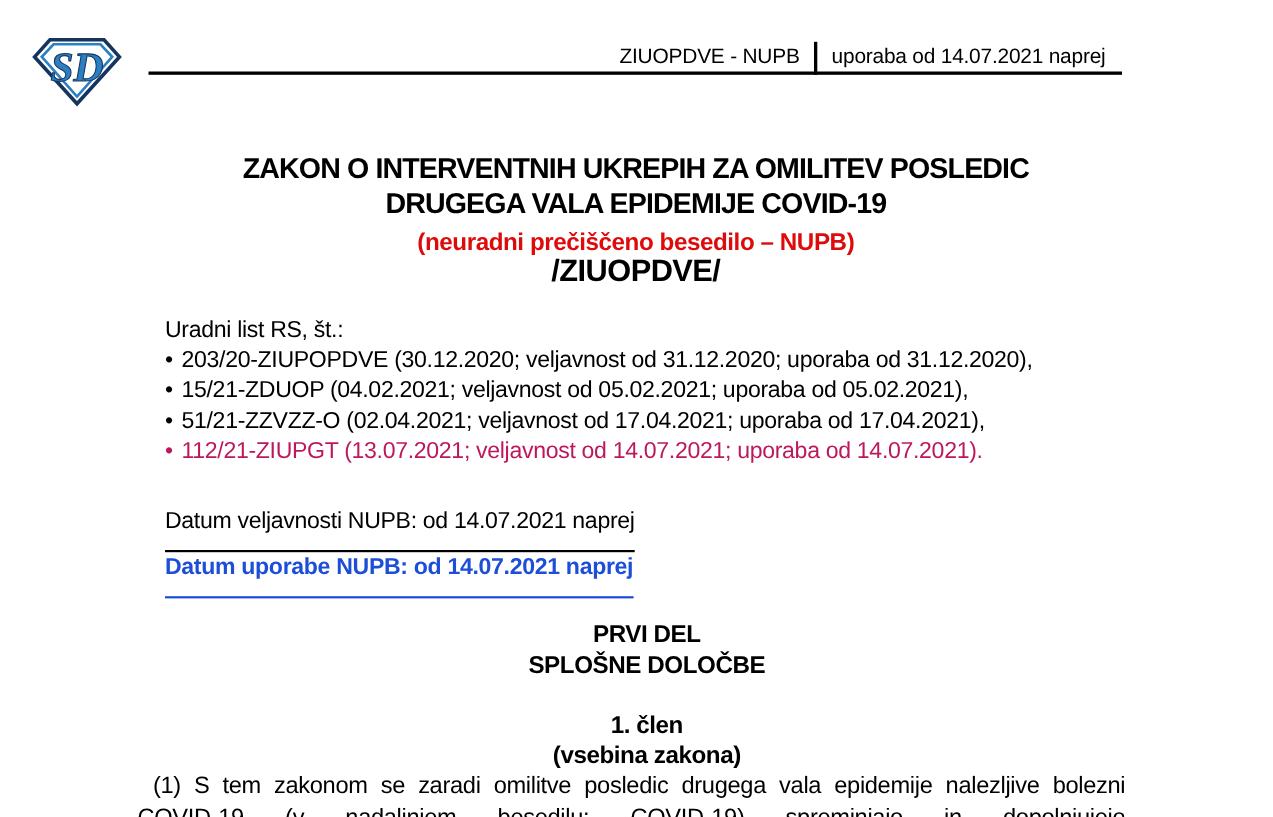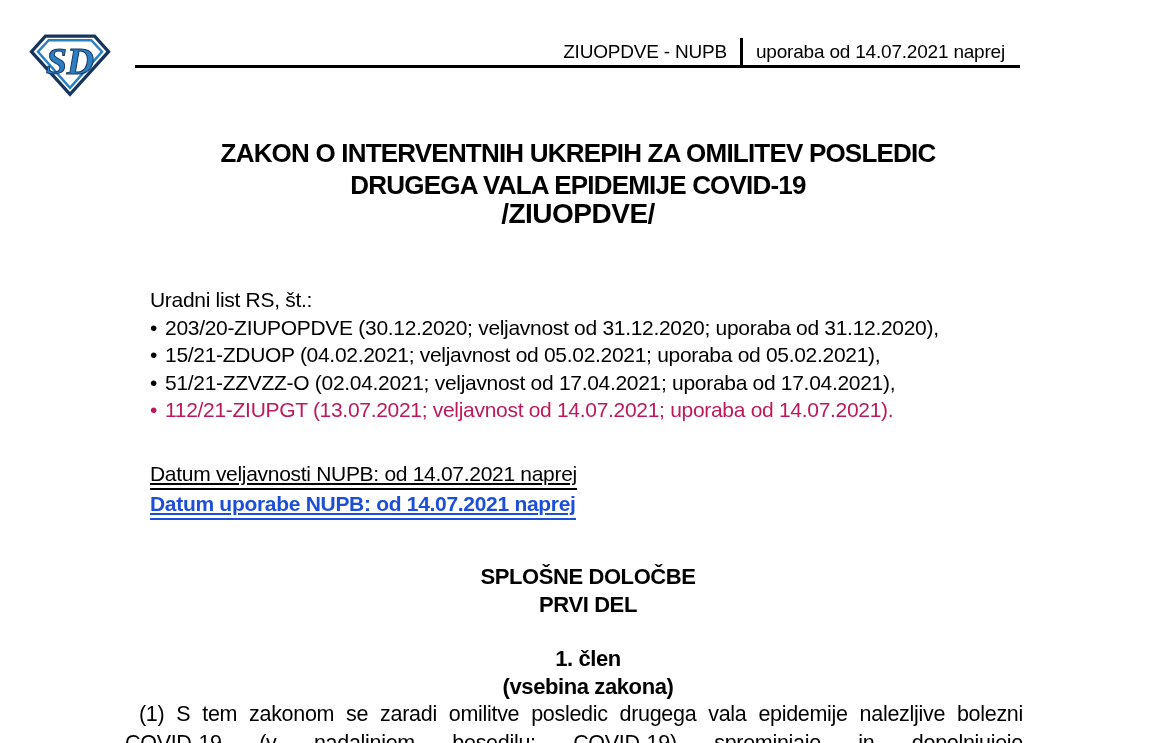--- a/index.html
+++ b/index.html
@@ -31,21 +31,21 @@
 
   
   .gazette { position: absolute; left: 150px; top: 286px; font-size: 21px; line-height: 27.5px; letter-spacing: -0.3px; }
   .gazette ul { list-style: none; }
   .gazette li { position: relative; padding-left: 15px; }
   .gazette li::before { content: "•"; position: absolute; left: 0; top: 0; }
   .gazette li.red { color: #be185d; }
 
   
   .dates { position: absolute; left: 150px; top: 460px; font-size: 21px; line-height: 28px; letter-spacing: -0.3px; }
-  .dates .u { display: inline-block; border-bottom: 2px solid currentColor; padding-bottom: 0px; text-decoration: underline; }
+  .dates .u { display: inline-block; border-bottom: 2px solid currentColor; padding-bottom: 12px; }
   .dates .usage { color: #1d4ed8; font-weight: bold; }
 
   
   .part-heading { position: absolute; top: 563px; left: 68px; width: 1040px; text-align: center;
                   font-size: 22px; font-weight: bold; line-height: 28px; letter-spacing: -0.4px; }
   .article-heading { position: absolute; top: 645px; left: 68px; width: 1040px; text-align: center;
                      font-size: 22px; font-weight: bold; line-height: 28px; letter-spacing: -0.4px; }
 
   
   .paragraph {
@@ -70,41 +70,42 @@
   <div class="header-meta">
     <span class="txt">ZIUOPDVE - NUPB</span>
     <span class="vbar"></span>
     <span class="txt">uporaba od 14.07.2021 naprej</span>
   </div>
   <div class="header-rule"></div>
 
   <div class="title-block">
     <div class="title-line">ZAKON O INTERVENTNIH UKREPIH ZA OMILITEV POSLEDIC</div>
     <div class="title-line">DRUGEGA VALA EPIDEMIJE COVID-19</div>
+    <div class="subtitle-red">(neuradni prečiščeno besedilo – NUPB)</div>
     <div class="abbrev">/ZIUOPDVE/</div>
   </div>
 
   <div class="gazette">
     <div>Uradni list RS, št.:</div>
     <ul>
       <li>203/20-ZIUPOPDVE (30.12.2020; veljavnost od 31.12.2020; uporaba od 31.12.2020),</li>
       <li>15/21-ZDUOP (04.02.2021; veljavnost od 05.02.2021; uporaba od 05.02.2021),</li>
       <li>51/21-ZZVZZ-O (02.04.2021; veljavnost od 17.04.2021; uporaba od 17.04.2021),</li>
       <li class="red">112/21-ZIUPGT (13.07.2021; veljavnost od 14.07.2021; uporaba od 14.07.2021).</li>
     </ul>
   </div>
 
   <div class="dates">
     <div><span class="u">Datum veljavnosti NUPB: od 14.07.2021 naprej</span></div>
     <div><span class="u usage">Datum uporabe NUPB: od 14.07.2021 naprej</span></div>
   </div>
 
   <div class="part-heading">
+    <div>PRVI DEL</div>
     <div>SPLOŠNE DOLOČBE</div>
-    <div>PRVI DEL</div>
   </div>
 
   <div class="article-heading">
     <div>1. člen</div>
     <div>(vsebina zakona)</div>
   </div>
 
   <div class="paragraph">(1) S tem zakonom se zaradi omilitve posledic drugega vala epidemije nalezljive bolezni COVID-19 (v nadaljnjem besedilu: COVID-19) spreminjajo in dopolnjujejo</div>
 
 </div>

